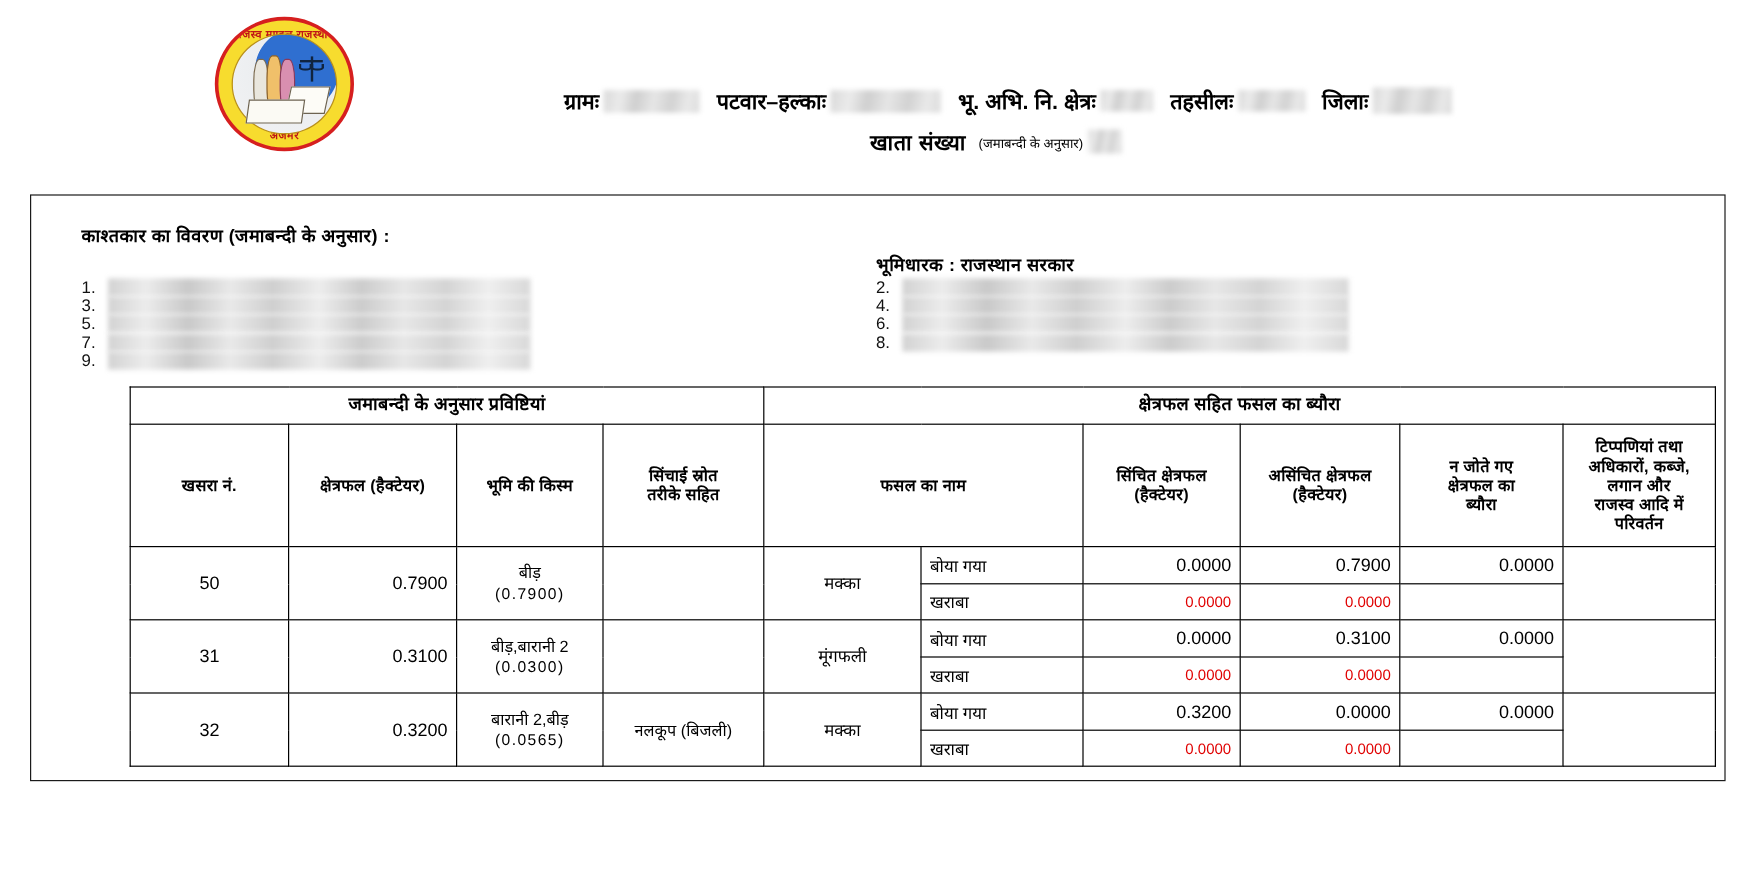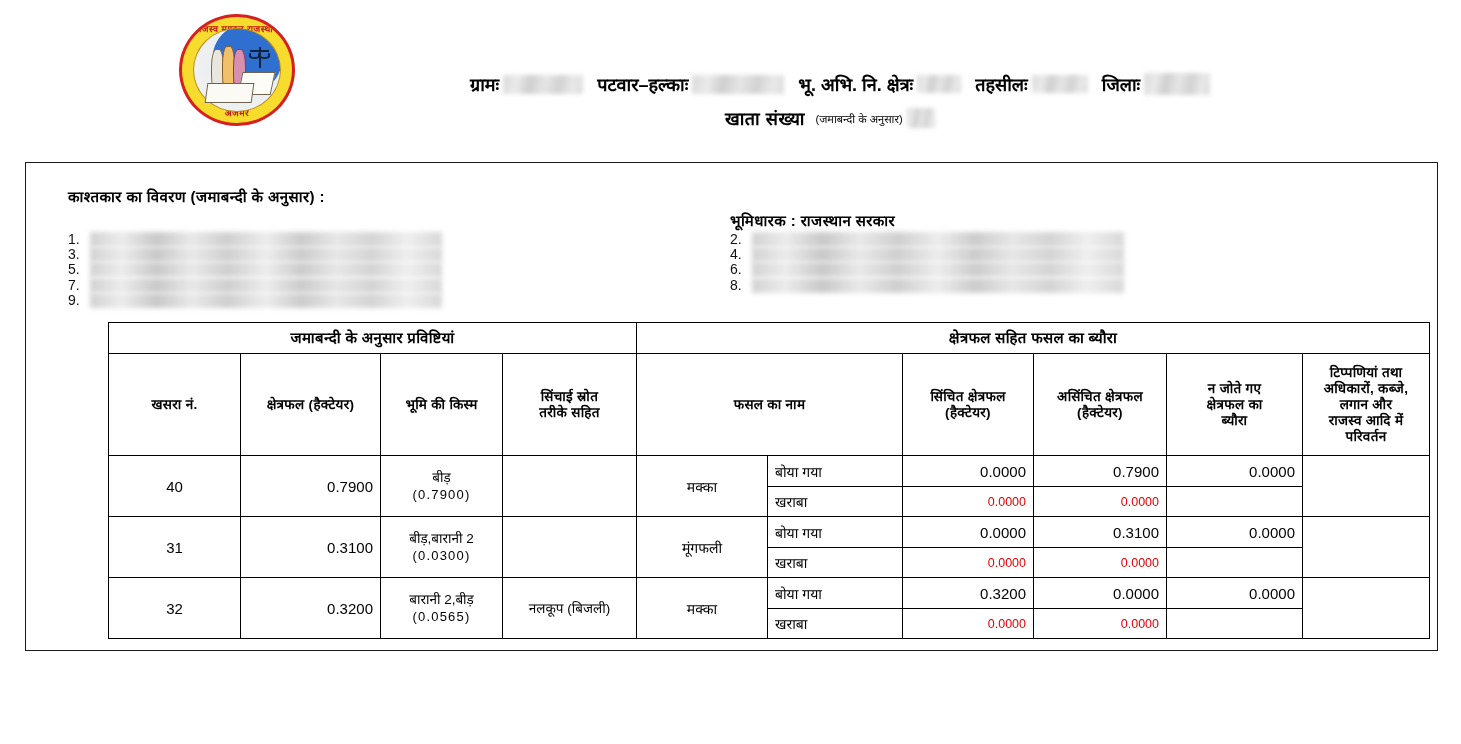--- a/index.html
+++ b/index.html
@@ -423,21 +423,21 @@
         <div>अधिकारों, कब्जे,</div>
         <div>लगान और</div>
         <div>राजस्व आदि में</div>
         <div>परिवर्तन</div>
       </th>
     </tr>
   </thead>
   <tbody>
 
     <tr class="row-boya">
-      <td class="num-khasra" rowspan="2">40</td>
+      <td class="num-khasra" rowspan="2">50</td>
       <td class="num-right" rowspan="2">0.7900</td>
       <td class="kism-cell" rowspan="2">
         <div>बीड़</div>
         <div class="kism-area">(0.7900)</div>
       </td>
       <td class="sinchai-cell" rowspan="2"></td>
       <td class="fasal-cell" rowspan="2">मक्का</td>
       <td class="boya-cell">बोया गया</td>
       <td class="num-right">0.0000</td>
       <td class="num-right">0.7900</td>

